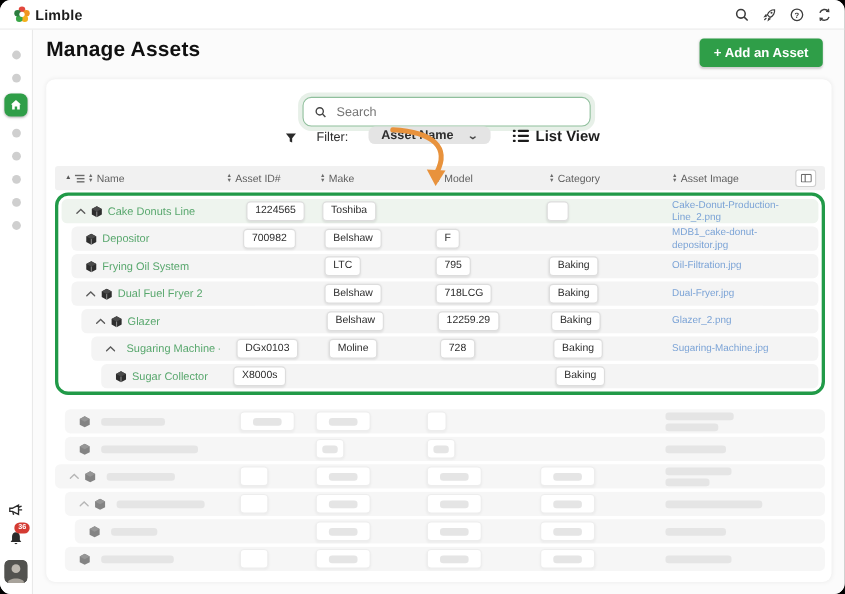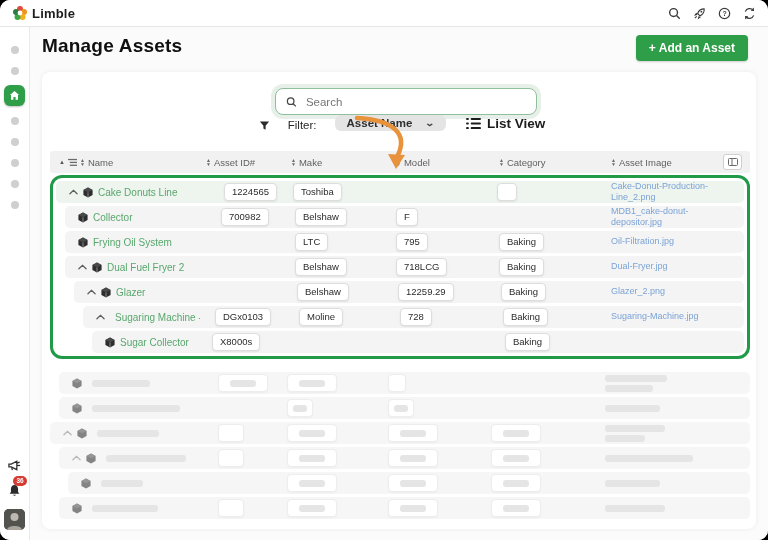--- a/index.html
+++ b/index.html
@@ -308,21 +308,21 @@
               </div>
   </div>
             <div class="row" style="margin-left: 9px;">
     <div class="cell c-name" style="width: 135px;">
 
       <svg width="10" height="11" viewBox="0 0 12 13">
                   <path d="M6 0.5 L11.5 3.4 L11.5 9.6 L6 12.5 L0.5 9.6 L0.5 3.4 Z" fill="#2d2d2d"></path>
                   <path d="M6 0.5 L11.5 3.4 L6 6.3 L0.5 3.4 Z" fill="#4a4a4a"></path>
                   <path d="M6 6.3 L6 12.5" stroke="#bbb" stroke-width="0.8"></path>
                 </svg>
-      <span class="asset-name">Collector</span>
+      <span class="asset-name">Depositor</span>
     </div>
     <div class="cell c-id">
                 <span class="valbox" style="margin-left: 21px;">700982</span>
               </div>
     <div class="cell c-make">
                 <span class="valbox" style="margin-left: 10px;">Belshaw</span>
               </div>
     <div class="cell c-model">
                 <span class="valbox" style="margin-left: 6px;">F</span>
               </div>

